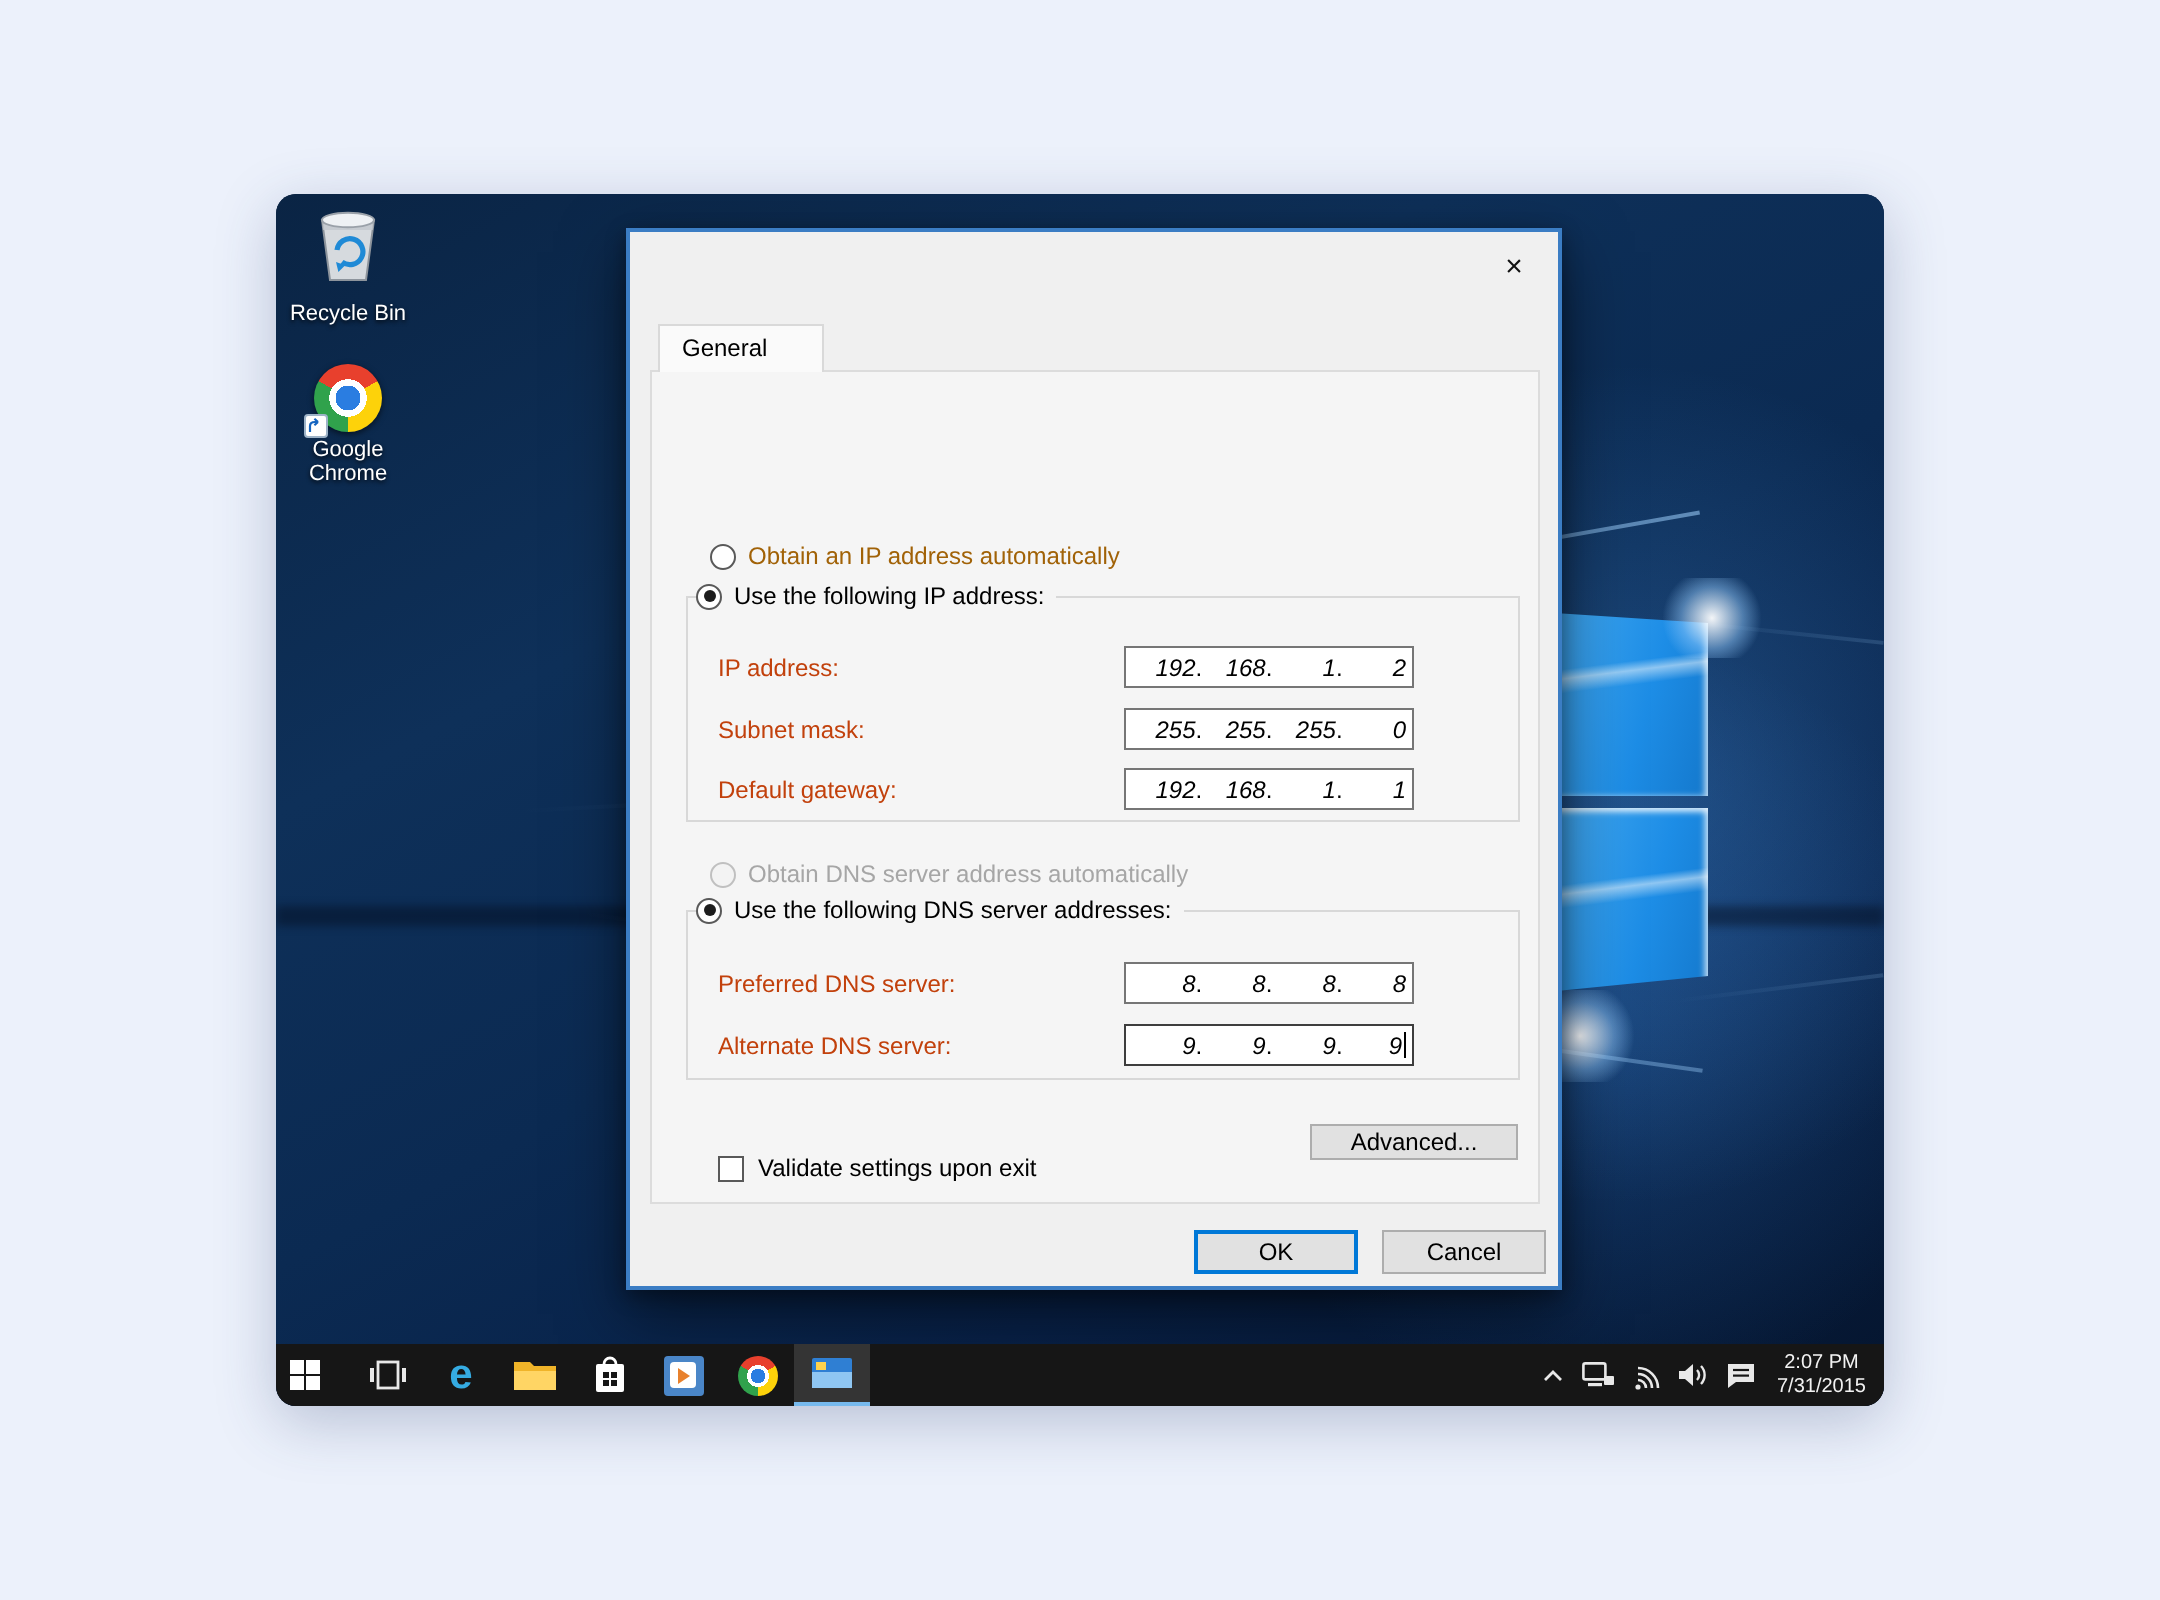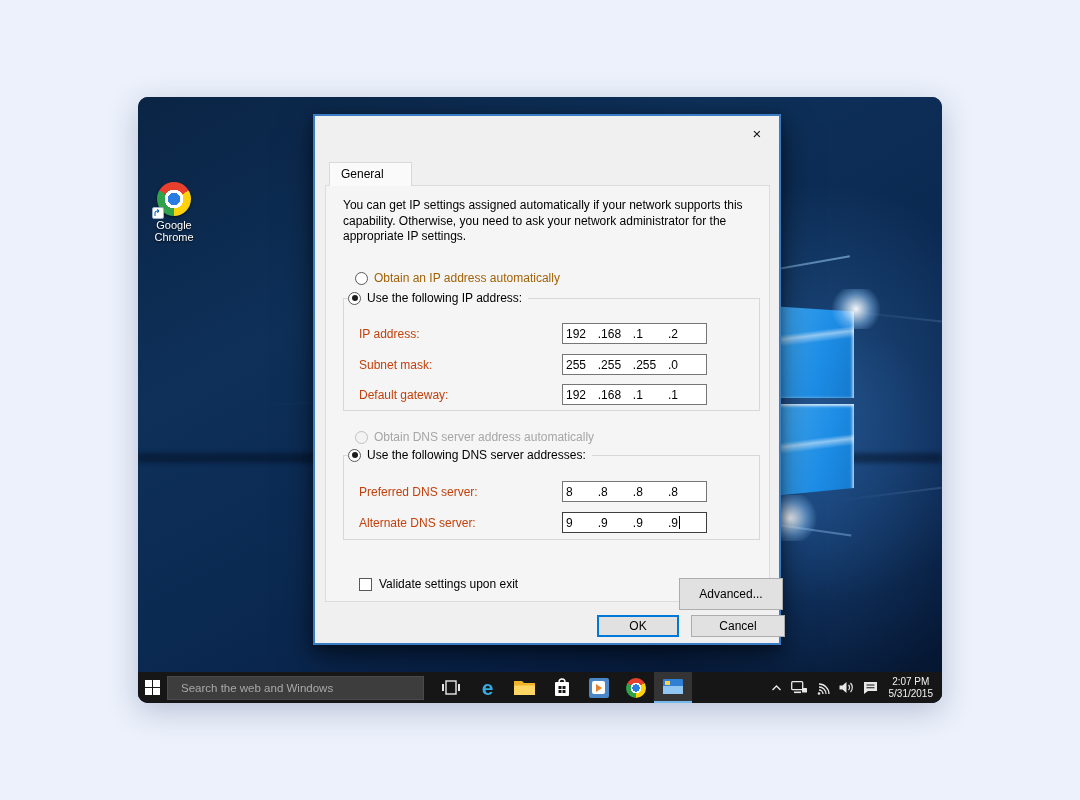--- a/index.html
+++ b/index.html
@@ -73,34 +73,34 @@
   .radiorow.disabled{color:#a6a6a6;}
 
   .group{position:absolute;left:17px;width:417px;border:1px solid #d8d8d8;}
   .legend{position:absolute;left:4px;top:-8px;display:flex;align-items:center;gap:6px;
     background:#f5f5f5;padding-right:6px;font-size:12px;}
   .g-row{position:absolute;left:15px;width:348px;height:21px;display:flex;align-items:center;}
   .g-label{font-size:12px;color:#c2410c;}
   .ipbox{position:absolute;right:0;top:0;width:145px;height:21px;background:#fff;
     border:1px solid #767676;display:flex;align-items:center;font-size:12px;color:#000;padding:0 3px;}
   .ipbox.focused{border-color:#3e3e3e;}
-  .oct{flex:1;text-align:left;}
+  .oct{flex:1;text-align:right;font-style:italic;}
   .dot{flex:0 0 auto;}
   .caret{display:inline-block;width:1px;height:13px;background:#000;vertical-align:-2px;margin-left:1px;}
 
   .checkrow{position:absolute;left:33px;top:377px;display:flex;align-items:center;gap:7px;font-size:12px;margin-top:14px;}
   .checkbox{width:13px;height:13px;border:1px solid #595959;background:#fff;flex:0 0 auto;}
 
   .btn{position:absolute;background:#e1e1e1;border:1px solid #adadad;font-size:12px;
     font-family:"Liberation Sans",sans-serif;display:flex;align-items:center;justify-content:center;
     color:#000;cursor:pointer;}
-  .btn.advanced{left:329px;top:392px;width:104px;height:32px;margin-left:24px;}
+  .btn.advanced{left:329px;top:376px;width:104px;height:18px;}
   .btn.ok{left:282px;top:499px;width:82px;height:22px;border:1px solid #0078d7;
     box-shadow:inset 0 0 0 1px #0078d7;}
-  .btn.cancel{left:376px;top:499px;width:94px;height:22px;}
+  .btn.cancel{left:376px;top:499px;width:82px;height:22px;}
 
   
   .taskbar{position:absolute;left:0;right:0;bottom:0;height:31px;background:#161616;
     display:flex;align-items:center;z-index:5;}
   .start{width:29px;height:31px;display:flex;align-items:center;justify-content:center;cursor:pointer;}
   .searchbox{width:257px;height:24px;background:#3d3d3d;border:1px solid #4a4a4a;
     display:flex;align-items:center;}
   .searchbox input{width:100%;background:transparent;border:none;outline:none;color:#a8a8a8;
     font-size:11.5px;font-family:"Liberation Sans",sans-serif;padding:0 0 0 13px;}
   .searchbox input::placeholder{color:#a8a8a8;opacity:1;}
@@ -130,41 +130,52 @@
     <div class="beam b2"></div>
     <div class="beam b3"></div>
     <div class="beam b4"></div>
     <div class="beam b5"></div>
     <div class="pane top"></div>
     <div class="pane bot"></div>
     <div class="glow g1"></div>
     <div class="glow g2"></div>
   </div>
 
+  <div class="dicon recycle">
+    <div>
+      <svg width="40" height="42" viewBox="0 0 40 42">
+        <path d="M7 9 L33 9 L29 39 L11 39 Z" fill="#d6dade" stroke="#8d949c" stroke-width="1"></path>
+        <path d="M7 9 L33 9 L32.4 14 L7.6 14 Z" fill="#c2c7cd" opacity="0.8"></path>
+        <ellipse cx="20" cy="9" rx="13" ry="3.6" fill="#eef1f4" stroke="#9aa1a9" stroke-width="1"></ellipse>
+        <path d="M14.5 24 a6.5 6.5 0 1 1 2.5 6" fill="none" stroke="#1f8ad6" stroke-width="2.6"></path>
+        <path d="M14 30 l4.6 1.6 -3.4 3.4 z" fill="#1f8ad6"></path>
+      </svg>
+    </div>
+    <div class="dlabel">Recycle Bin</div>
+  </div>
 
   <div class="dicon chrome">
     <div class="chrome-ball">
       <div class="shortcut-badge">
         <svg width="8" height="8" viewBox="0 0 8 8">
           <path d="M1 7 L1 4 Q1 2 3.5 2 L5 2 M5 2 L3.2 0.4 M5 2 L3.2 3.6" fill="none" stroke="#1565c0" stroke-width="1.1"></path>
         </svg>
       </div>
     </div>
     <div class="dlabel">Google Chrome</div>
   </div>
 
   <div class="dialog">
     <div class="close-btn">
       <span>×</span>
     </div>
 
     <div class="tab">General</div>
 
     <div class="tabpage">
-      <div class="desc">You can get IP settings assigned automatically if your network supports this capability. Otherwise, you need to ask your network administrator for the appropriate IP settings.</div>
 
       <div class="radiorow" style="left:29px;top:85px;">
         <span class="radio"></span>
         <span>Obtain an IP address automatically</span>
       </div>
 
       <div class="group" style="top:112px;height:113px;padding-left:16px;">
         <div class="legend">
           <span class="radio checked"></span>
           <span>Use the following IP address:</span>
@@ -256,23 +267,20 @@
 
   <div class="taskbar">
     <div class="start">
       <svg width="15" height="15" viewBox="0 0 15 15">
         <rect x="0" y="0" width="7" height="7" fill="#fff"></rect>
         <rect x="8" y="0" width="7" height="7" fill="#fff"></rect>
         <rect x="0" y="8" width="7" height="7" fill="#fff"></rect>
         <rect x="8" y="8" width="7" height="7" fill="#fff"></rect>
       </svg>
     </div>
-    <div class="searchbox">
-      <input placeholder="Search the web and Windows" style="">
-    </div>
     <div class="tb-icn taskview">
       <svg width="18" height="15" viewBox="0 0 18 15">
         <rect x="4" y="1" width="10" height="13" fill="none" stroke="#e8e8e8" stroke-width="1.4"></rect>
         <rect x="0" y="4" width="2" height="7" fill="#e8e8e8"></rect>
         <rect x="16" y="4" width="2" height="7" fill="#e8e8e8"></rect>
       </svg>
     </div>
     <div class="tb-icn">
       <span class="edge-e">e</span>
     </div>
@@ -340,18 +348,18 @@
       </span>
       <span class="tray-icn">
         <svg width="15" height="14" viewBox="0 0 15 14">
           <path d="M1 1 H14 V10 H5 L1 13 Z" fill="#e8e8e8"></path>
           <line x1="3.5" y1="4" x2="11.5" y2="4" stroke="#161616" stroke-width="1.1"></line>
           <line x1="3.5" y1="6.8" x2="11.5" y2="6.8" stroke="#161616" stroke-width="1.1"></line>
         </svg>
       </span>
       <div class="clock">
         <div>2:07 PM</div>
-        <div>5/31/2015</div>
+        <div>7/31/2015</div>
       </div>
     </div>
   </div>
 
 </div>
 
 </body></html>

